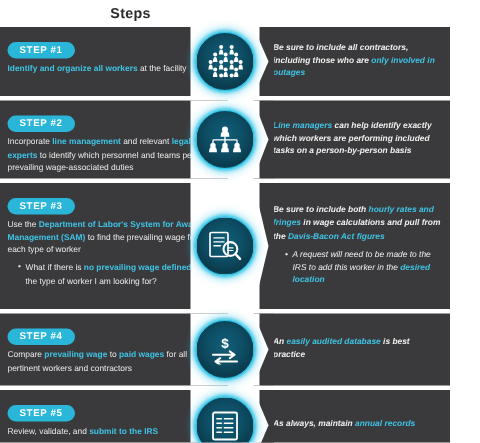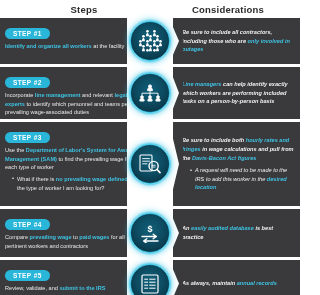--- a/index.html
+++ b/index.html
@@ -154,21 +154,20 @@
     width:46px;background:#ffffff;z-index:3;
   }
 </style>
 </head>
 <body>
 
 <div class="sheet">
 
   <div class="headers">
     <div class="hdr hdr-steps">Steps</div>
-    <div class="hdr hdr-cons">Considerations</div>
   </div>
 
   <div class="rows" id="rows-container">
   <div class="row" style="height:46px;">
     <div class="left-panel" style="height:46px;">
       <div class="pill">STEP #1</div>
       <div class="step-text"><span class="hl">Identify and organize all workers</span><span class="norm"> at the facility</span></div>
       
       <div class="chev">
         <svg width="18" height="46" viewBox="0 0 18 46" preserveAspectRatio="none">

